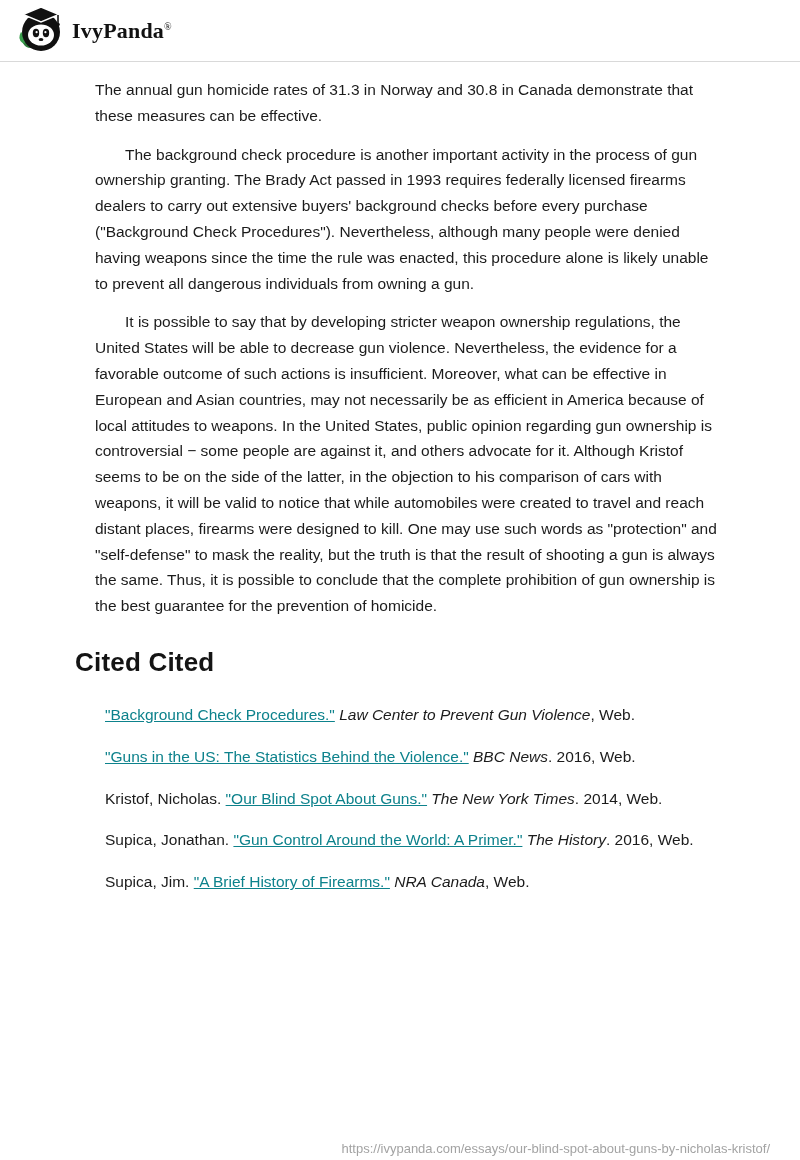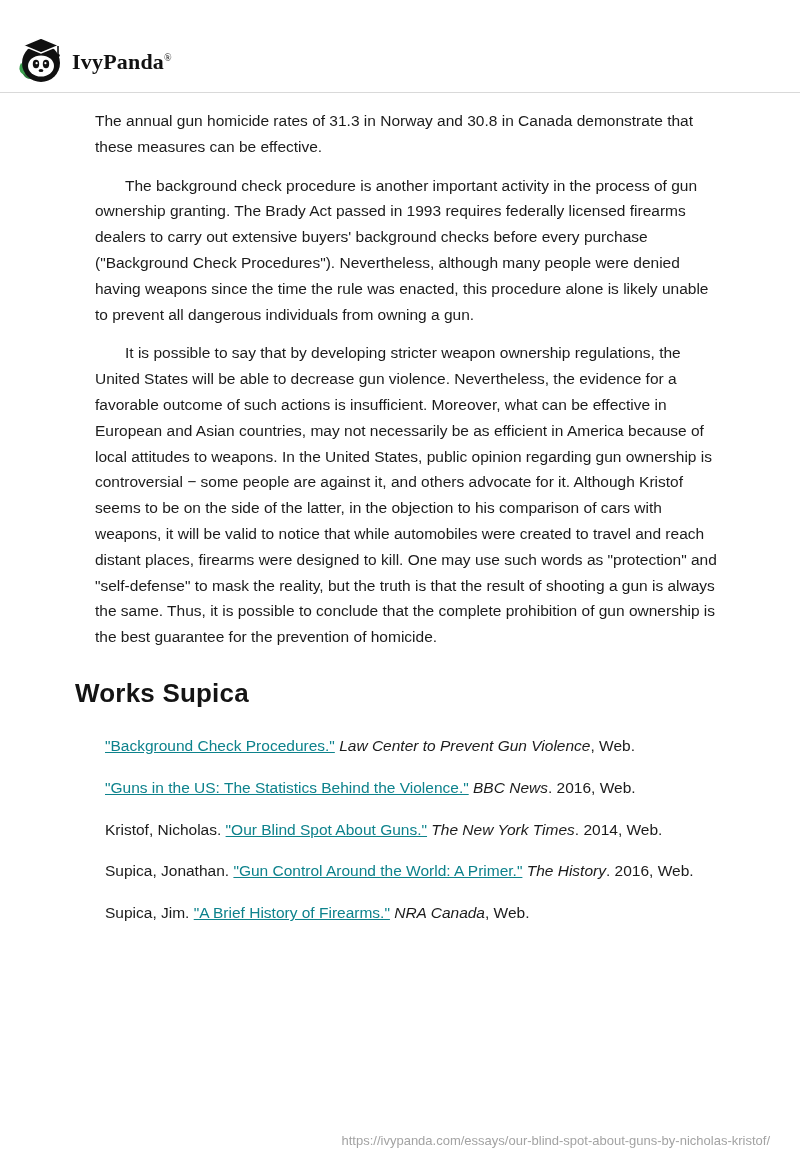--- a/index.html
+++ b/index.html
@@ -15,21 +15,20 @@
     overflow: hidden;
   }
   
   .header {
     height: 62px;
     display: flex;
     align-items: center;
     justify-content: space-between;
     padding: 0 62px 0 16px;
     border-bottom: 1px solid #d9d9d9;
-    margin-top: 31px;
   }
   .brand { display: flex; align-items: center; gap: 10px; cursor: pointer; }
   .brand-text {
     font-family: "Liberation Serif", "DejaVu Serif", serif;
     font-weight: 700;
     font-size: 22px;
     color: #111111;
     letter-spacing: 0.2px;
   }
   .brand-text sup { font-size: 10px; font-weight: 400; vertical-align: super; }
@@ -64,21 +63,21 @@
   }
   .cite-link {
     color: #0d828c;
     text-decoration: underline;
     cursor: pointer;
   }
   .cite-source { font-style: italic; }
   
   .footer-url {
     position: absolute;
-    bottom: 12px;
+    bottom: 4px;
     right: 30px;
     font-size: 13px;
     color: #a3a3a3;
   }
 </style>
 </head>
 <body>
 
 <div class="page">
 
@@ -104,21 +103,21 @@
       <span class="brand-text"><span>IvyPanda</span><sup>®</sup></span>
     </div>
   </div>
 
   <div class="content">
 
     <p class="para">The annual gun homicide rates of 31.3 in Norway and 30.8 in Canada demonstrate that these measures can be effective.</p>
     <p class="para indent">The background check procedure is another important activity in the process of gun ownership granting. The Brady Act passed in 1993 requires federally licensed firearms dealers to carry out extensive buyers' background checks before every purchase ("Background Check Procedures"). Nevertheless, although many people were denied having weapons since the time the rule was enacted, this procedure alone is likely unable to prevent all dangerous individuals from owning a gun.</p>
     <p class="para indent">It is possible to say that by developing stricter weapon ownership regulations, the United States will be able to decrease gun violence. Nevertheless, the evidence for a favorable outcome of such actions is insufficient. Moreover, what can be effective in European and Asian countries, may not necessarily be as efficient in America because of local attitudes to weapons. In the United States, public opinion regarding gun ownership is controversial − some people are against it, and others advocate for it. Although Kristof seems to be on the side of the latter, in the objection to his comparison of cars with weapons, it will be valid to notice that while automobiles were created to travel and reach distant places, firearms were designed to kill. One may use such words as "protection" and "self-defense" to mask the reality, but the truth is that the result of shooting a gun is always the same. Thus, it is possible to conclude that the complete prohibition of gun ownership is the best guarantee for the prevention of homicide.</p>
 
-    <h2 class="works-cited-heading">Works Supica</h2>
+    <h2 class="works-cited-heading">Cited Cited</h2>
 
     <p class="citation">
       <span></span><a href="#" class="cite-link">"Background Check Procedures."</a>
       <span class="cite-source">Law Center to Prevent Gun Violence</span><span>, Web.</span>
     </p>
 
     <p class="citation">
       <span></span><a href="#" class="cite-link">"Guns in the US: The Statistics Behind the Violence."</a>
       <span class="cite-source">BBC News</span><span>. 2016, Web.</span>
     </p>

